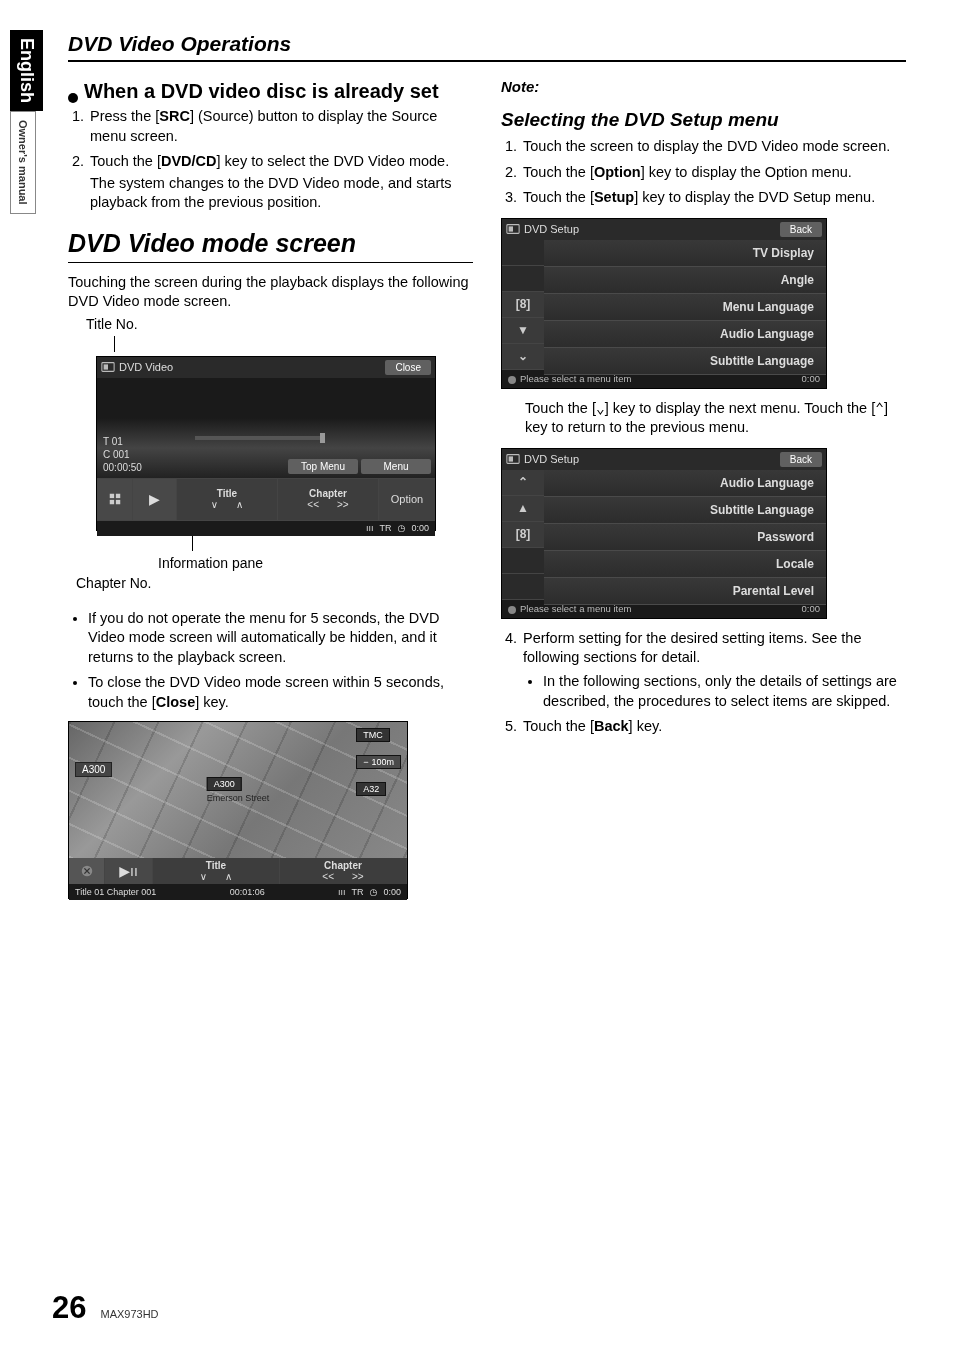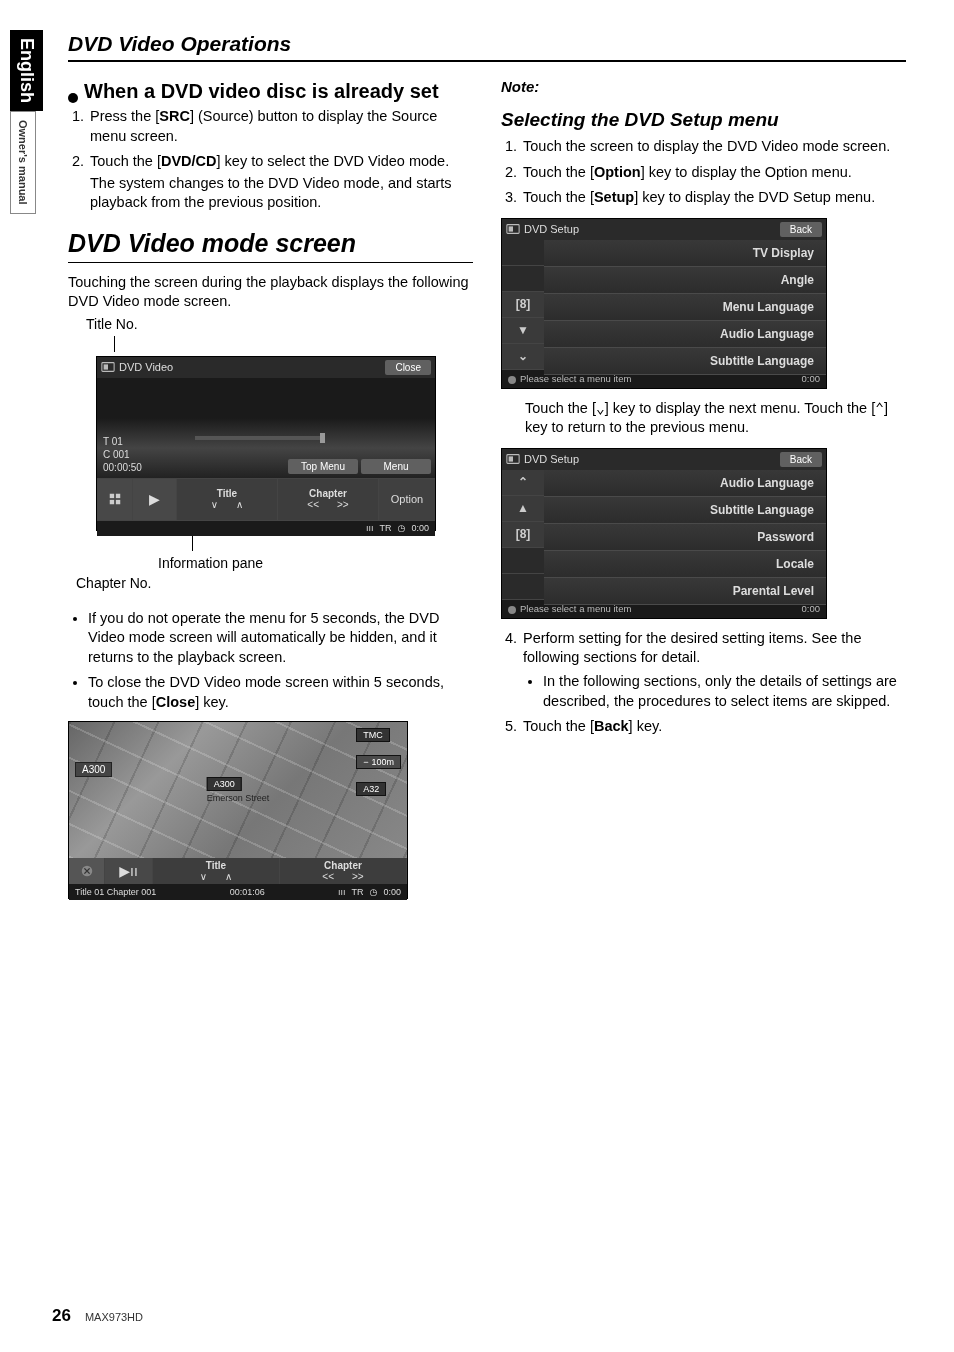--- a/index.html
+++ b/index.html
@@ -75,21 +75,21 @@
   .side-cell { flex: 1; display: flex; align-items: center; justify-content: center; border-bottom: 1px solid #444; background: #3a3a3a; font-size: 12px; font-weight: bold; color:#ccc; }
   .side-cell.dim { background: #2a2a2a; color:#555; }
   .setup-list { flex: 1; display: flex; flex-direction: column; }
   .setup-item { flex: 1; padding: 6px 12px; font-size: 12px; font-weight: bold; color: #ddd; border-bottom: 1px solid #4a4a4a; background: linear-gradient(#383838,#2c2c2c); text-align: right; }
   .setup-footer { height: 18px; background: #1a1a1a; display: flex; justify-content: space-between; align-items: center; padding: 0 6px; font-size: 9.5px; color: #bbb; }
   .setup-footer .dot { display:inline-block; width:8px;height:8px;border-radius:50%;background:#888;margin-right:4px;vertical-align:middle;}
 
   .scroll-key { display: inline-block; font-family: monospace; }
 
   .page-footer { position: absolute; bottom: 26px; left: 52px; display: flex; align-items: baseline; gap: 14px; }
-  .page-num { font-size: 17px; font-weight: 700; }
+  .page-num { font-size: 31px; font-weight: 700; }
   .page-model { font-size: 11px; color: #333; }
   .icon-svg { width: 14px; height: 14px; }
 </style>
 </head>
 <body>
 
 <div class="page">
 
   <div class="side-tab">
     <div class="tab-english">English</div>

